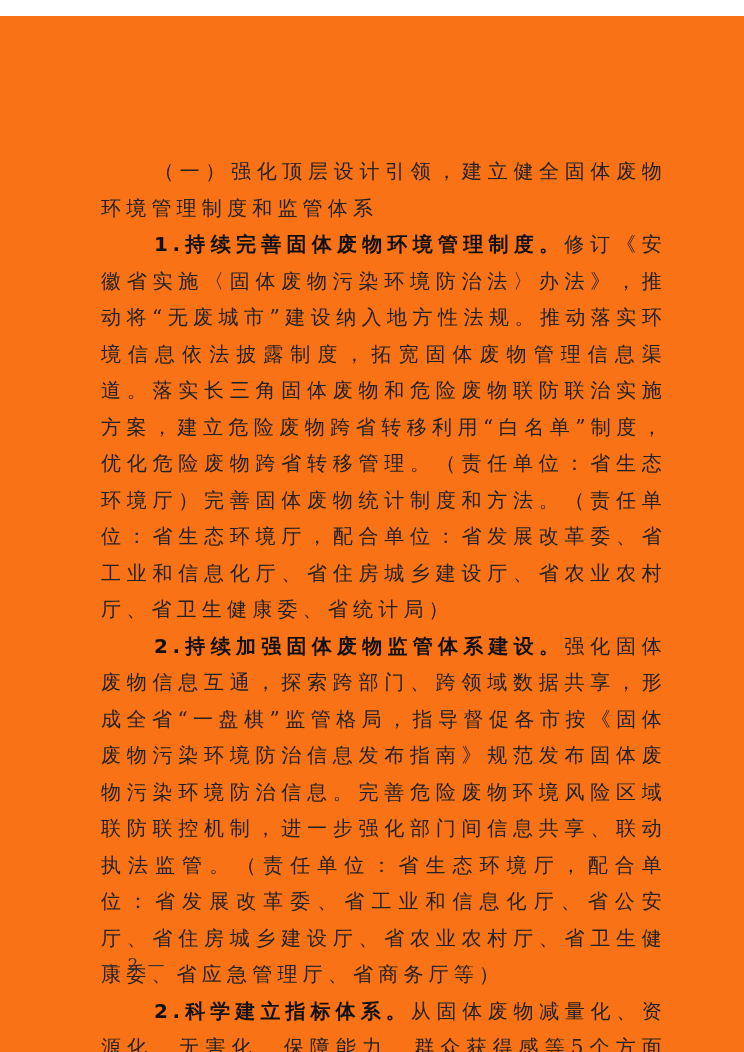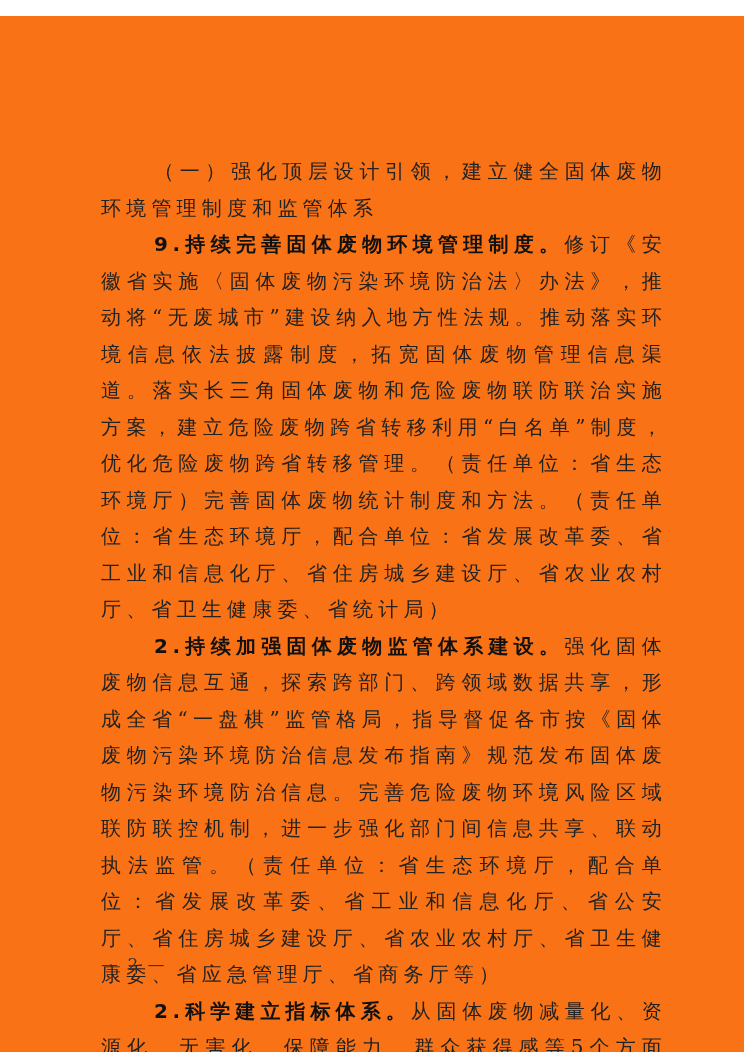--- a/index.html
+++ b/index.html
@@ -20,21 +20,21 @@
     font-size: 17px; color: #333; letter-spacing: 2px;
   }
 </style>
 </head>
 <body>
 
 <div class="page">
   <div class="body-text">
     <p class="para indent">（一）强化顶层设计引领，建立健全固体废物环境管理制度和监管体系</p>
 
-    <p class="para indent"><span class="lead">9.持续完善固体废物环境管理制度。</span><span>修订《安徽省实施〈固体废物污染环境防治法〉办法》，推动将“无废城市”建设纳入地方性法规。推动落实环境信息依法披露制度，拓宽固体废物管理信息渠道。落实长三角固体废物和危险废物联防联治实施方案，建立危险废物跨省转移利用“白名单”制度，优化危险废物跨省转移管理。（责任单位：省生态环境厅）完善固体废物统计制度和方法。（责任单位：省生态环境厅，配合单位：省发展改革委、省工业和信息化厅、省住房城乡建设厅、省农业农村厅、省卫生健康委、省统计局）</span></p>
+    <p class="para indent"><span class="lead">1.持续完善固体废物环境管理制度。</span><span>修订《安徽省实施〈固体废物污染环境防治法〉办法》，推动将“无废城市”建设纳入地方性法规。推动落实环境信息依法披露制度，拓宽固体废物管理信息渠道。落实长三角固体废物和危险废物联防联治实施方案，建立危险废物跨省转移利用“白名单”制度，优化危险废物跨省转移管理。（责任单位：省生态环境厅）完善固体废物统计制度和方法。（责任单位：省生态环境厅，配合单位：省发展改革委、省工业和信息化厅、省住房城乡建设厅、省农业农村厅、省卫生健康委、省统计局）</span></p>
 
     <p class="para indent"><span class="lead">2.持续加强固体废物监管体系建设。</span><span>强化固体废物信息互通，探索跨部门、跨领域数据共享，形成全省“一盘棋”监管格局，指导督促各市按《固体废物污染环境防治信息发布指南》规范发布固体废物污染环境防治信息。完善危险废物环境风险区域联防联控机制，进一步强化部门间信息共享、联动执法监管。（责任单位：省生态环境厅，配合单位：省发展改革委、省工业和信息化厅、省公安厅、省住房城乡建设厅、省农业农村厅、省卫生健康委、省应急管理厅、省商务厅等）</span></p>
 
     <p class="para indent"><span class="lead">2.科学建立指标体系。</span><span>从固体废物减量化、资源化、无害化、保障能力、群众获得感等5个方面研究制定省级“无废城市”建</span></p>
   </div>
 
   <div class="footer">— 2 —</div>
 </div>
 
 </body></html>

